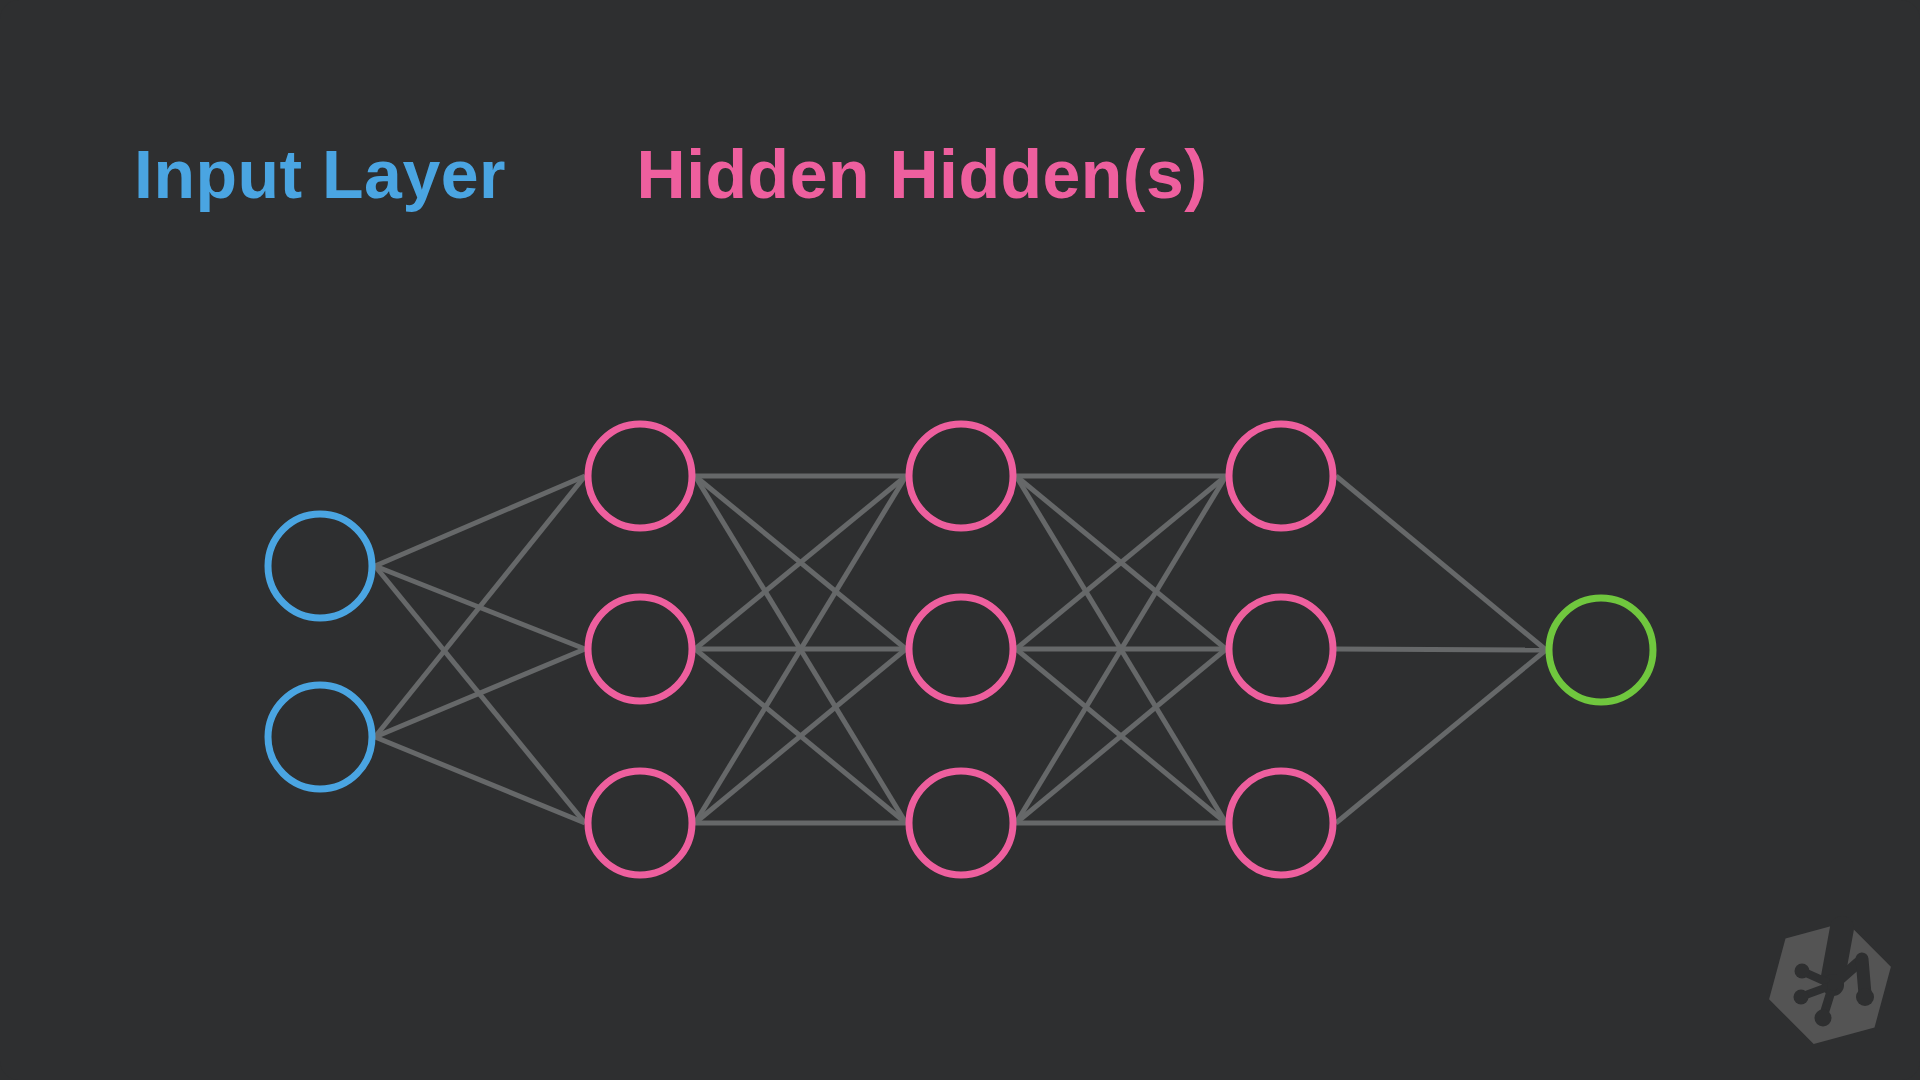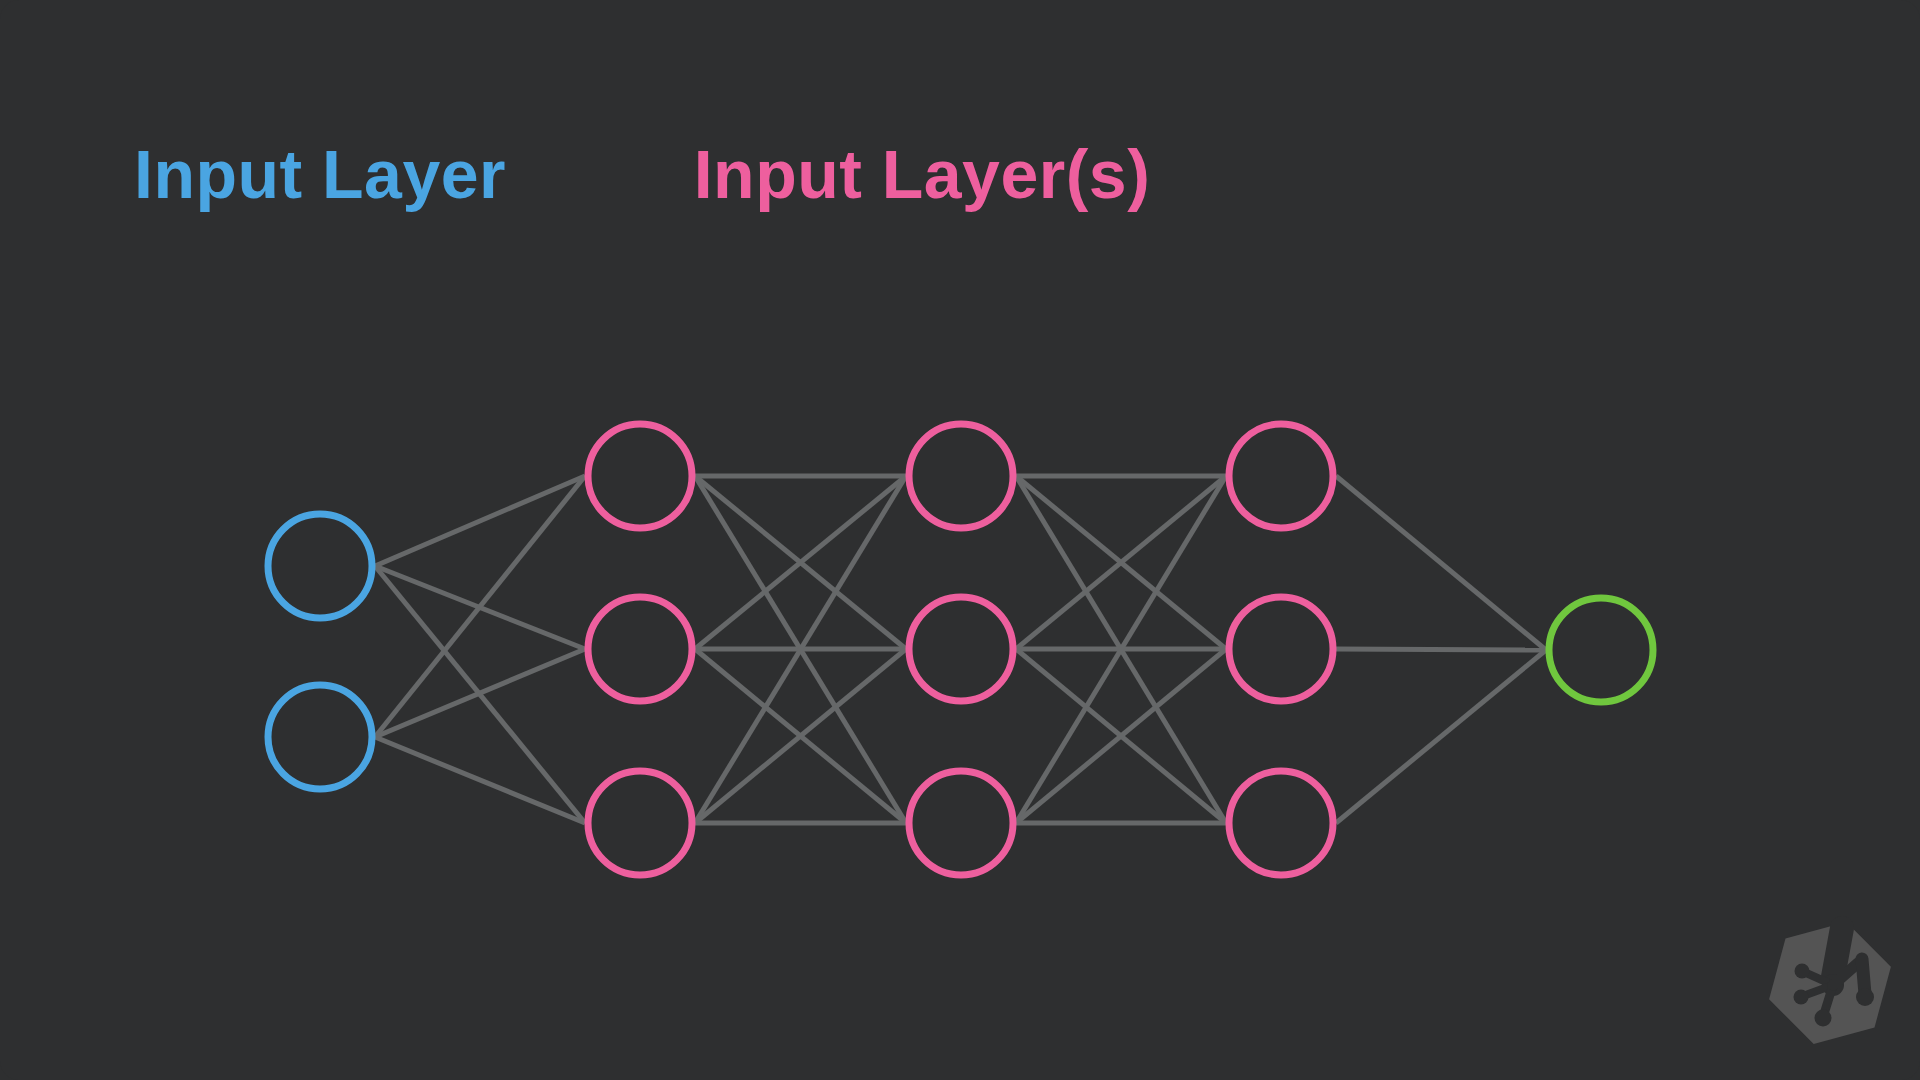--- a/index.html
+++ b/index.html
@@ -96,15 +96,15 @@
           <line x1="1833" y1="985" x2="1824" y2="1014" stroke-width="9"></line>
           <circle cx="1823" cy="1018" r="8.5" stroke="none"></circle>
           <line x1="1833" y1="985" x2="1858" y2="963" stroke-width="11"></line>
           <line x1="1862" y1="959" x2="1865" y2="994" stroke-width="13"></line>
           <circle cx="1865" cy="997" r="9" stroke="none"></circle>
         </g>
       </g>
   </svg>
 
   <div class="layer-title" style="color: rgb(74, 165, 226); left: 320px; top: 140px;">Input Layer</div>
-  <div class="layer-title" style="color: rgb(238, 95, 158); left: 922px; top: 140px;">Input Layer(s)</div>
+  <div class="layer-title" style="color: rgb(238, 95, 158); left: 922px; top: 140px;">Hidden Hidden(s)</div>
 
 </div>
 
 </body></html>

